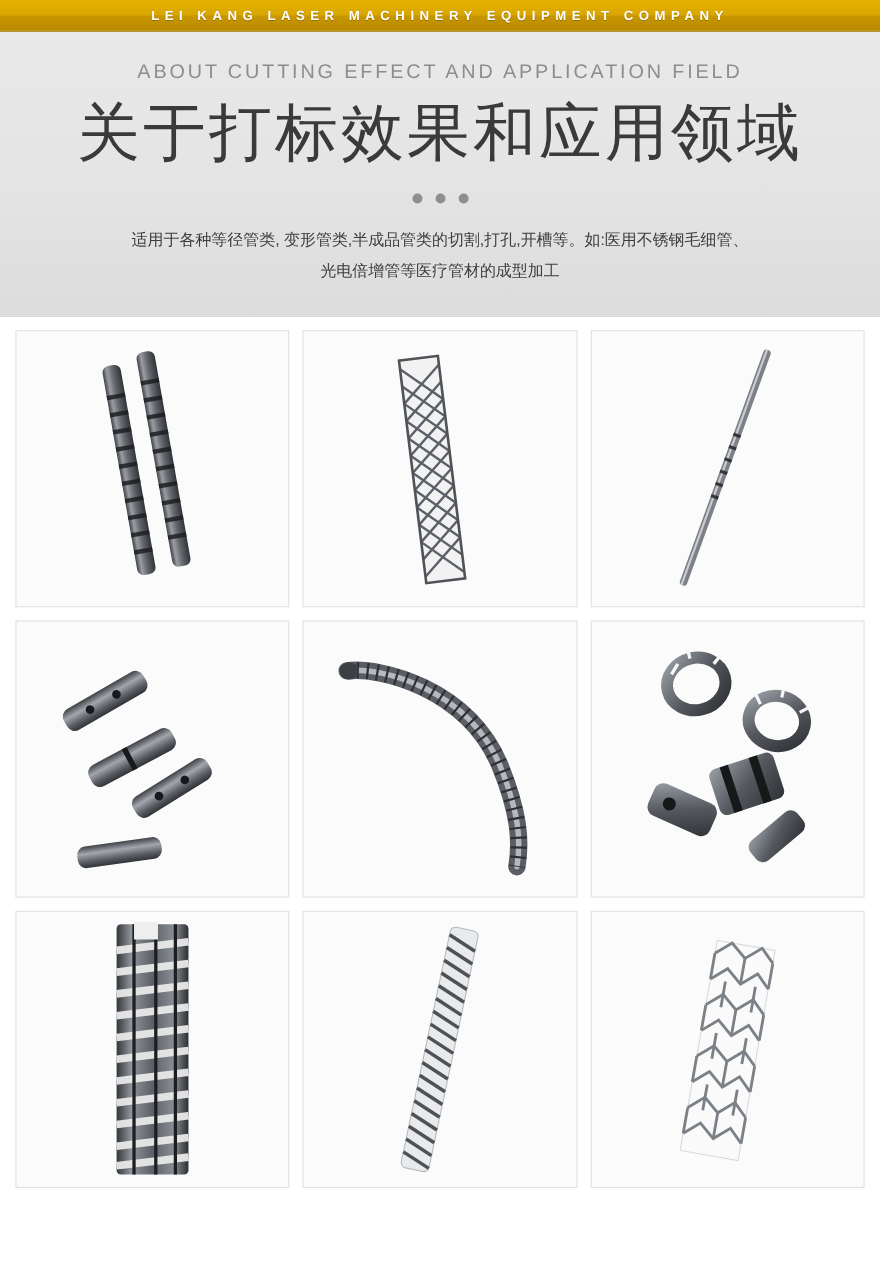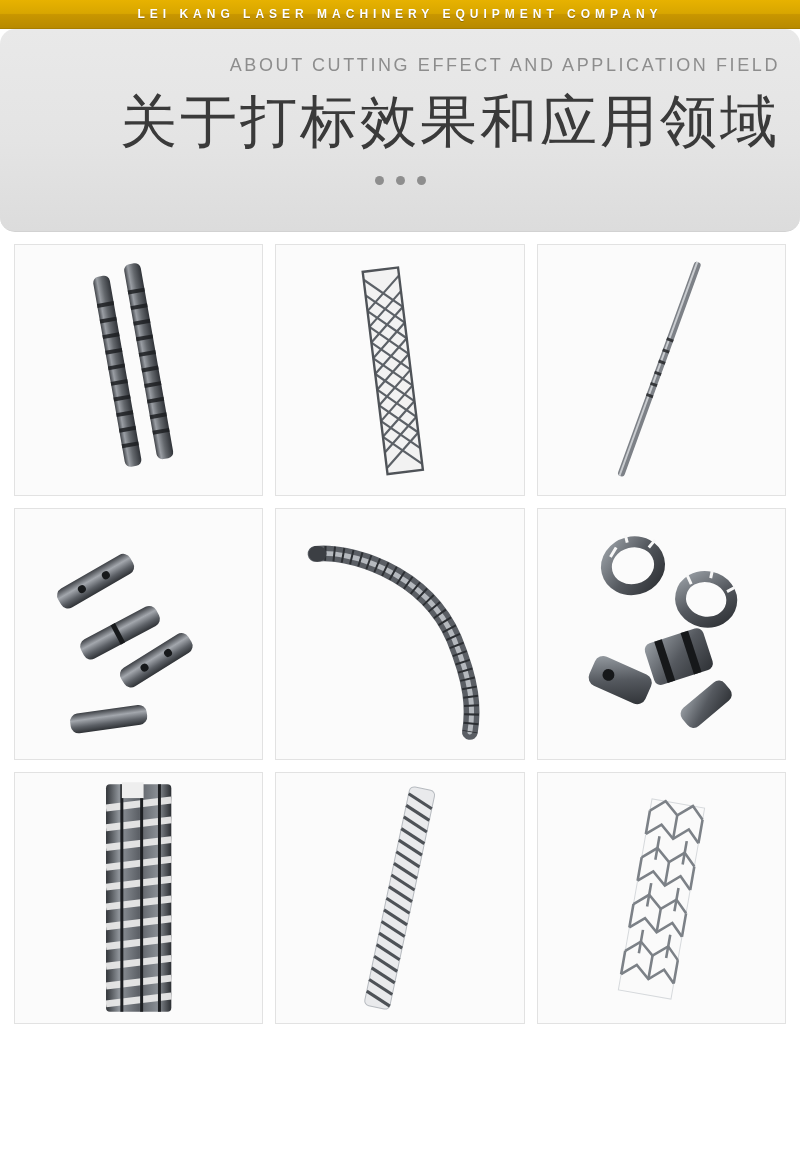--- a/index.html
+++ b/index.html
@@ -35,23 +35,22 @@
     letter-spacing: 5px;
     color: #ffffff;
     text-shadow: 0 1px 0 rgba(120,90,0,0.6);
     white-space: nowrap;
   }
 
   
   .header {
     background: linear-gradient(to bottom, #e9e9e9 0%, #e4e4e4 55%, #dcdcdc 100%);
     padding: 26px 20px 26px 20px;
-    text-align: right;
+    text-align: center;
     border-bottom: 1px solid #d2d2d2;
-    border-radius: 15px;
   }
   .header .eyebrow {
     font-size: 18px;
     letter-spacing: 2.6px;
     color: #8d8d8d;
     font-weight: normal;
     margin-bottom: 14px;
   }
   .header .title-cn {
     font-size: 57px;
@@ -124,20 +123,22 @@
 
   <div class="header">
     <div class="eyebrow">ABOUT CUTTING EFFECT AND APPLICATION FIELD</div>
     <div class="title-cn">关于打标效果和应用领域</div>
     <div class="dots">
       <span class="dot"></span>
       <span class="dot"></span>
       <span class="dot"></span>
     </div>
     <div class="desc">
+      <div>适用于各种等径管类, 变形管类,半成品管类的切割,打孔,开槽等。如:医用不锈钢毛细管、</div>
+      <div>光电倍增管等医疗管材的成型加工</div>
     </div>
   </div>
 
   <div class="gallery">
 
     <div class="cell">
       <div class="stage">
         <svg viewBox="0 0 250 250" preserveAspectRatio="xMidYMid meet">
           <defs>
             <linearGradient id="g1" x1="0" y1="0" x2="1" y2="0">

